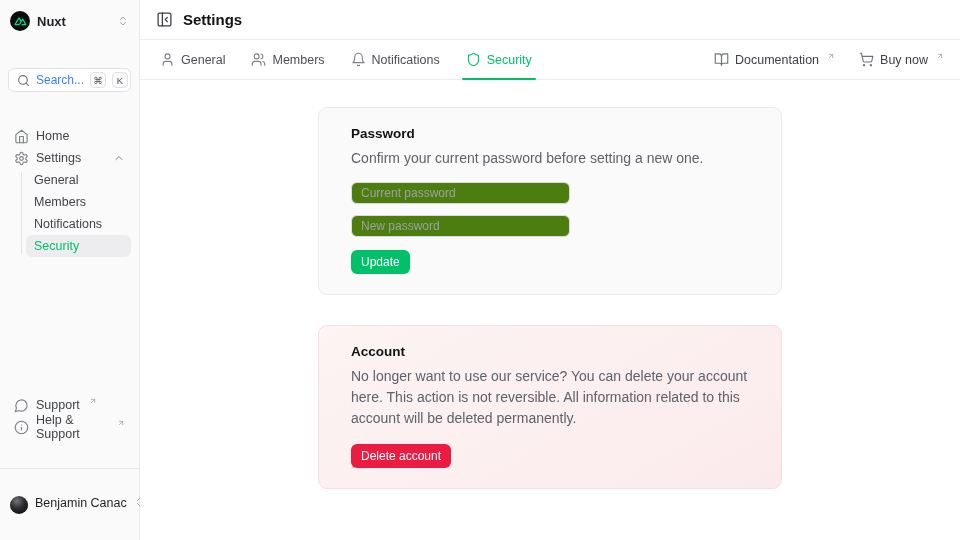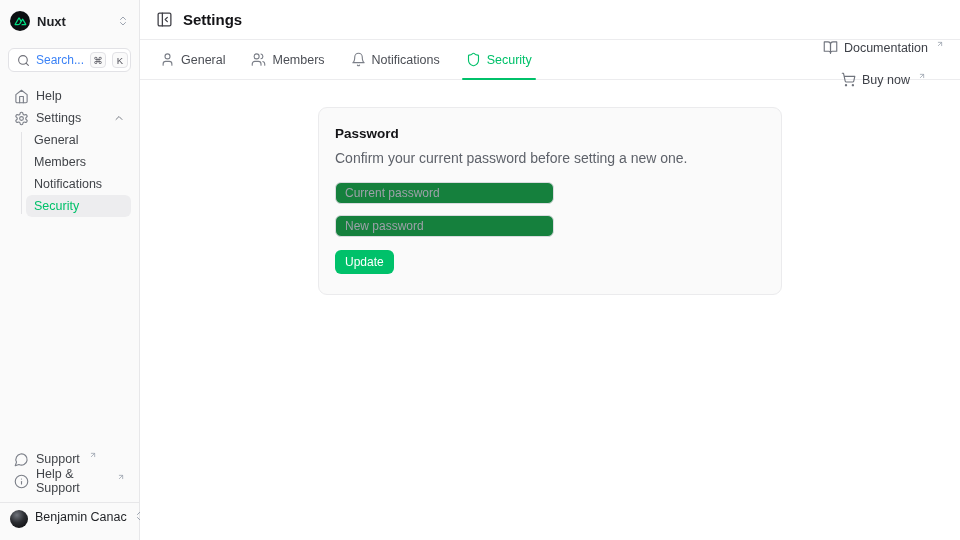--- a/index.html
+++ b/index.html
@@ -12,21 +12,22 @@
     -webkit-font-smoothing: antialiased;
   }
   .app { display: flex; width: 960px; height: 540px; }
 
   
   .sidebar {
     width: 140px; min-width: 140px; height: 100%;
     background: #fafafa;
     border-right: 1px solid #e7e7e9;
     display: flex; flex-direction: column;
-    padding: 8px 8px 6px;
+    padding: 8px 8px 20px;
+    gap: 20px;
   }
   .workspace { display: flex; align-items: center; gap: 7px; height: 26px; padding: 0 2px; border-radius: 6px; cursor: pointer; }
   .ws-logo { width: 20px; height: 20px; min-width: 20px; border-radius: 50%; background: #0b0e11; display: flex; align-items: center; justify-content: center; }
   .ws-name { font-size: 13px; font-weight: 700; color: #1f2125; flex: 1; }
   .select-ic { color: #9ca3af; }
 
   .search {
     margin-top: 14px; height: 24px;
     border: 1px solid #e2e2e6; background: #fff; border-radius: 6px;
     display: flex; align-items: center; gap: 6px; padding: 0 4px 0 8px;
@@ -77,33 +78,33 @@
   .collapse-btn { display: flex; color: #3f3f46; cursor: pointer; }
   .page-title { font-size: 15px; font-weight: 700; color: #131316; }
 
   .tabbar { height: 40px; min-height: 40px; border-bottom: 1px solid #ececee; display: flex; align-items: stretch; justify-content: space-between; padding: 0 16px; }
   .tabs { display: flex; gap: 18px; }
   .tab { position: relative; display: flex; align-items: center; gap: 6px; font-size: 12.5px; color: #4b4e55; padding: 0 4px; cursor: pointer; }
   .tab .ic { color: #7b7f88; display: flex; }
   .tab.active { color: #00c16a; font-weight: 500; }
   .tab.active .ic { color: #00c16a; }
   .tab.active::after { content: ""; position: absolute; left: 0; right: 0; bottom: -1px; height: 2px; background: #00c16a; border-radius: 2px; }
-  .tab-actions { display: flex; align-items: center; gap: 17px; flex-direction: column; }
+  .tab-actions { display: flex; align-items: center; gap: 24px; }
   .action { display: flex; align-items: center; gap: 6px; font-size: 12.5px; color: #3e4148; cursor: pointer; }
   .action .ic { color: #6f737c; display: flex; }
 
   .content { flex: 1; overflow: auto; display: flex; flex-direction: column; align-items: center; padding-top: 27px; gap: 30px; }
-  .card { width: 464px; border-radius: 9px; padding: 18px 16px 20px; }
+  .card { width: 464px; border-radius: 9px; padding: 18px 32px 20px; }
   .card-neutral { background: #fafafa; border: 1px solid #ebebed; }
   .card-danger { background: linear-gradient(150deg, #fdf4f4 0%, #fbeaec 100%); border: 1px solid #f7dfe1; }
   .card-title { font-size: 13.5px; font-weight: 700; color: #131316; margin-bottom: 7px; }
   .card-desc { font-size: 14px; color: #5e626a; line-height: 1.5; margin-bottom: 13px; }
   .field {
     width: 219px; height: 22px; display: block;
-    border: 1px solid #d9dbdf; border-radius: 6px; background: #15803d;
+    border: 1px solid #d9dbdf; border-radius: 6px; background: #4d7c0f;
     padding: 0 9px; font-size: 12px; color: #18181b;
     font-family: inherit; outline: none; margin-bottom: 11px;
   }
   .field::placeholder { color: #9da1a9; }
   .btn {
     border: none; border-radius: 6px; cursor: pointer;
     font-size: 12px; font-weight: 500; color: #fff;
     padding: 5px 10px; font-family: inherit; margin-top: 2px; text-align: center;
   }
   .btn-primary { background: #00c16a; }
@@ -146,21 +147,21 @@
     </div>
 
     <nav class="nav">
       <div class="nav-item">
         <span class="ic">
           <svg width="15" height="15" viewBox="0 0 24 24" fill="none" stroke="currentColor" stroke-width="1.8" stroke-linecap="round" stroke-linejoin="round">
               <path d="M3 9l9-7 9 7v11a2 2 0 0 1-2 2H5a2 2 0 0 1-2-2z"></path>
               <path d="M9 22V12h6v10"></path>
             </svg>
         </span>
-        <span>Help</span>
+        <span>Home</span>
       </div>
       <div class="nav-item">
         <span class="ic">
           <svg width="15" height="15" viewBox="0 0 24 24" fill="none" stroke="currentColor" stroke-width="1.8" stroke-linecap="round" stroke-linejoin="round">
               <path d="M12.22 2h-.44a2 2 0 0 0-2 2v.18a2 2 0 0 1-1 1.73l-.43.25a2 2 0 0 1-2 0l-.15-.08a2 2 0 0 0-2.73.73l-.22.38a2 2 0 0 0 .73 2.73l.15.1a2 2 0 0 1 1 1.72v.51a2 2 0 0 1-1 1.74l-.15.09a2 2 0 0 0-.73 2.73l.22.38a2 2 0 0 0 2.73.73l.15-.08a2 2 0 0 1 2 0l.43.25a2 2 0 0 1 1 1.73V20a2 2 0 0 0 2 2h.44a2 2 0 0 0 2-2v-.18a2 2 0 0 1 1-1.73l.43-.25a2 2 0 0 1 2 0l.15.08a2 2 0 0 0 2.73-.73l.22-.39a2 2 0 0 0-.73-2.73l-.15-.08a2 2 0 0 1-1-1.74v-.5a2 2 0 0 1 1-1.74l.15-.09a2 2 0 0 0 .73-2.73l-.22-.38a2 2 0 0 0-2.73-.73l-.15.08a2 2 0 0 1-2 0l-.43-.25a2 2 0 0 1-1-1.73V4a2 2 0 0 0-2-2z"></path>
               <circle cx="12" cy="12" r="3"></circle>
             </svg>
         </span>
         <span>Settings</span>
         <span class="nav-right" style="color:#7b7f88">
@@ -325,16 +326,21 @@
     <section class="content">
 
       <div class="card card-neutral">
         <div class="card-title">Password</div>
         <p class="card-desc">Confirm your current password before setting a new one.</p>
         <input type="password" class="field" placeholder="Current password" style="">
         <input type="password" class="field" placeholder="New password" style="">
         <button class="btn btn-primary">Update</button>
       </div>
 
+      <div class="card card-danger">
+        <div class="card-title">Account</div>
+        <p class="card-desc">No longer want to use our service? You can delete your account here. This action is not reversible. All information related to this account will be deleted permanently.</p>
+        <button class="btn btn-danger">Delete account</button>
+      </div>
 
     </section>
   </main>
 </div>
 
 </body></html>

